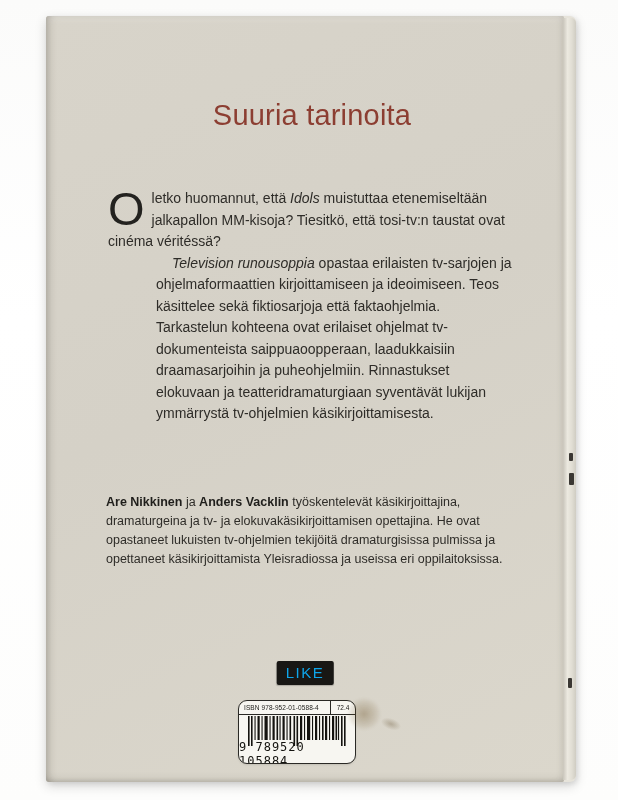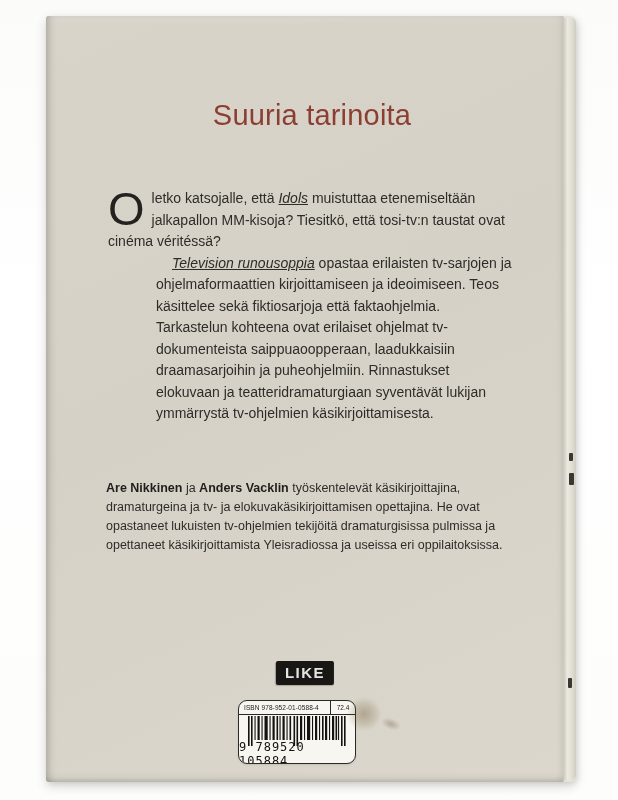--- a/index.html
+++ b/index.html
@@ -42,30 +42,30 @@
     position:absolute;left:62px;top:172px;width:404px;
     font-size:14px;line-height:21.5px;color:#2e2c28;
     text-align:left;hyphens:manual;
   }
   .bodytext p{margin:0;}
   .bodytext p.indent{text-indent:16px;margin-left:48px;}
   .dropcap{
     float:left;font-size:47px;line-height:38px;
     margin:2px 7px 0 0;color:#23221f;font-weight:400;
   }
-  .ital{font-style:italic;text-decoration:underline;}
+  .ital{font-style:italic;}
   .bio{
-    position:absolute;left:60px;top:463px;width:414px;
+    position:absolute;left:60px;top:477px;width:414px;
     font-size:12.5px;line-height:19px;color:#2e2c28;hyphens:manual;
   }
   .bio .bold{font-weight:bold;color:#1f1e1b;}
   .like-logo{
     position:absolute;left:50%;top:645px;transform:translateX(-50%);
-    background:#181714;color:#e5e5e5;
-    font-weight:bold;font-size:15px;letter-spacing:1.5px;
+    background:#181714;color:#0ea5e9;
+    font-weight:normal;font-size:15px;letter-spacing:1.5px;
     padding:3px 9px 4px 9px;border-radius:2px;
     box-shadow:0 1px 1px rgba(0,0,0,0.2);
   }
   .barcode-box{
     position:absolute;left:192px;top:684px;width:116px;height:62px;
     background:#f7f6f1;border:1px solid #2a2925;border-radius:9px;
     overflow:hidden;box-shadow:0 1px 2px rgba(0,0,0,0.1);
   }
   .bc-isbn-row{
     display:flex;align-items:center;height:13px;
@@ -102,21 +102,21 @@
 <body>
 
 <div class="book">
   <div class="cover">
 
     <div class="title">
       <div>Suuria tarinoita</div>
     </div>
 
     <div class="bodytext">
-      <p><span class="dropcap">O</span><span>letko katsojalle, että </span><span class="ital">Idols</span><span> muistuttaa etenemiseltään jalkapallon MM-kisoja? Tiesitkö, että tosi-tv:n taustat ovat cinéma véritéssä?</span></p>
+      <p><span class="dropcap">O</span><span>letko huomannut, että </span><span class="ital">Idols</span><span> muistuttaa etenemiseltään jalkapallon MM-kisoja? Tiesitkö, että tosi-tv:n taustat ovat cinéma véritéssä?</span></p>
       <p class="indent"><span class="ital">Television runousoppia</span><span> opastaa erilaisten tv-sarjojen ja ohjelma­formaattien kirjoittamiseen ja ideoimiseen. Teos käsittelee sekä fiktiosarjoja että faktaohjelmia. Tarkastelun kohteena ovat erilai­set ohjelmat tv-dokumenteista saippuaoopperaan, laadukkaisiin draamasarjoihin ja puheohjelmiin. Rinnastukset elokuvaan ja teatteridramaturgiaan syventävät lukijan ymmärrystä tv-ohjel­mien käsikirjoittamisesta.</span></p>
     </div>
 
     <div class="bio"><span class="bold">Are Nikkinen</span><span> ja </span><span class="bold">Anders Vacklin</span><span> työskentelevät käsikirjoittajina, dramaturgeina ja tv- ja elokuvakäsikirjoittamisen opettajina. He ovat opastaneet lukuisten tv-ohjelmien tekijöitä dramaturgisissa pulmissa ja opettaneet käsikirjoittamista Yleisradiossa ja useissa eri oppilaitoksissa.</span></div>
 
     <div class="like-logo">LIKE</div>
 
     <div class="barcode-box">
       <div class="bc-isbn-row">
         <span class="bc-isbn">ISBN 978-952-01-0588-4</span>

